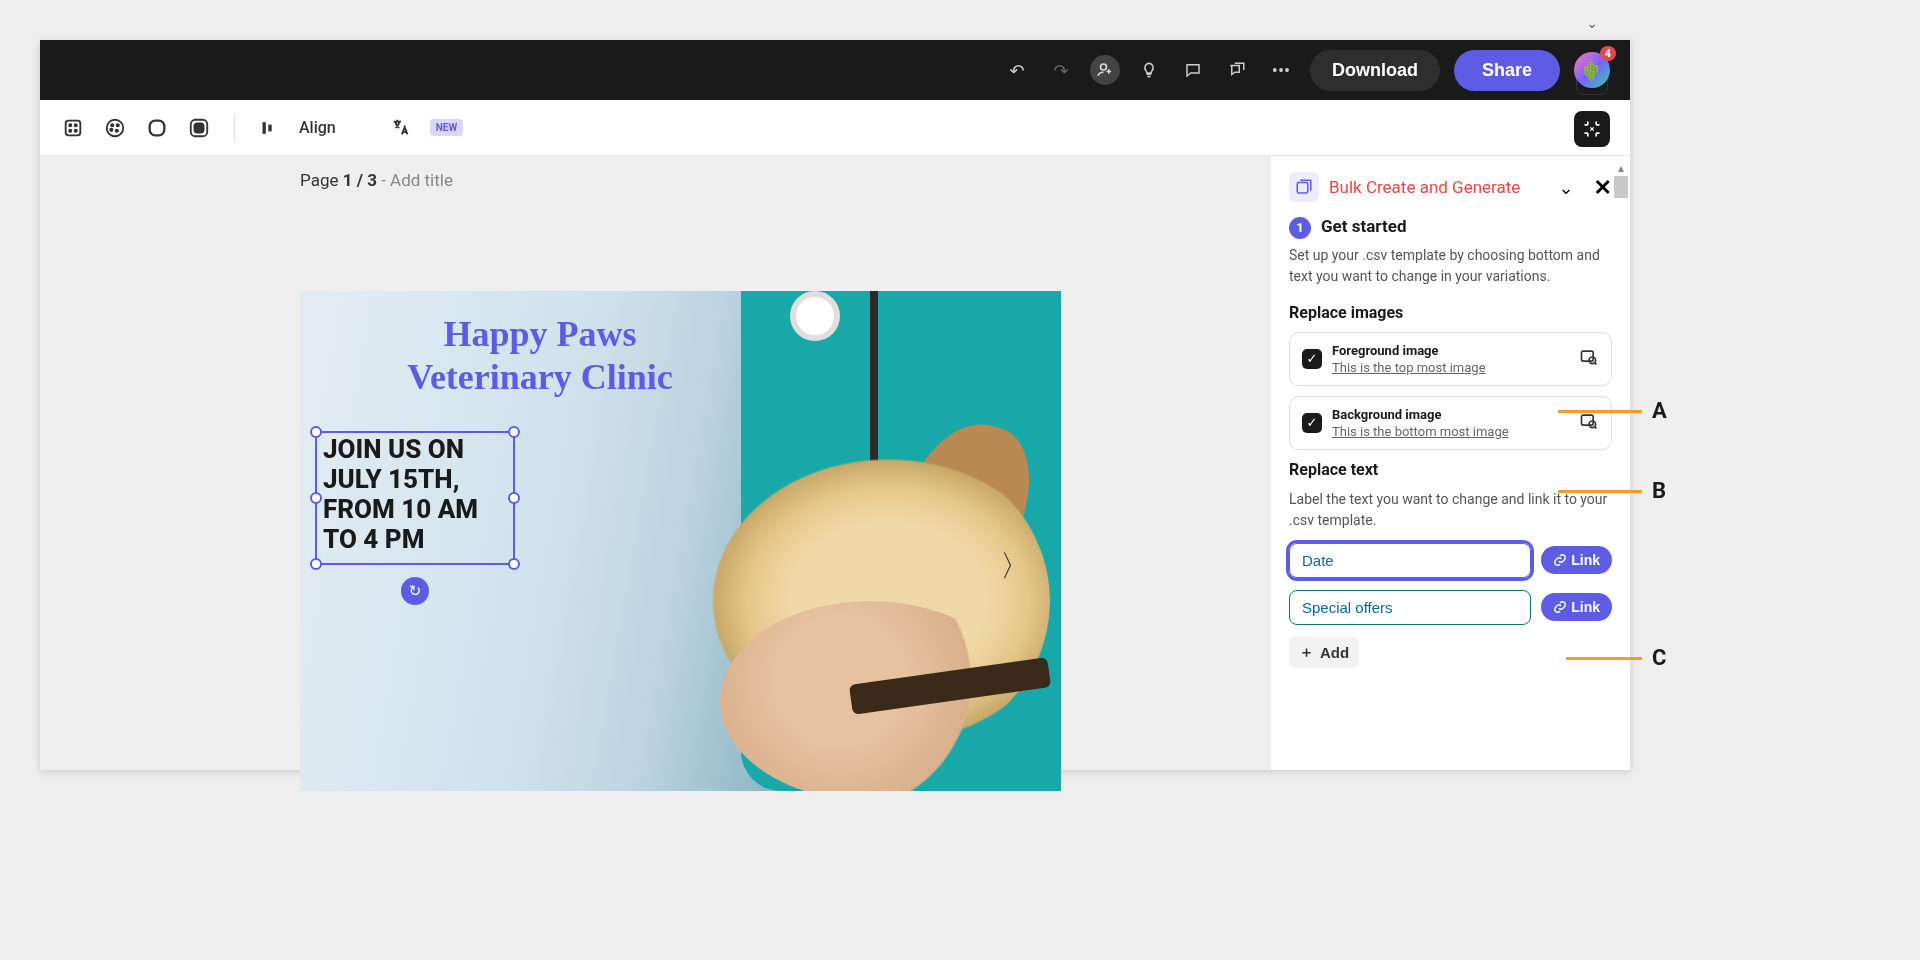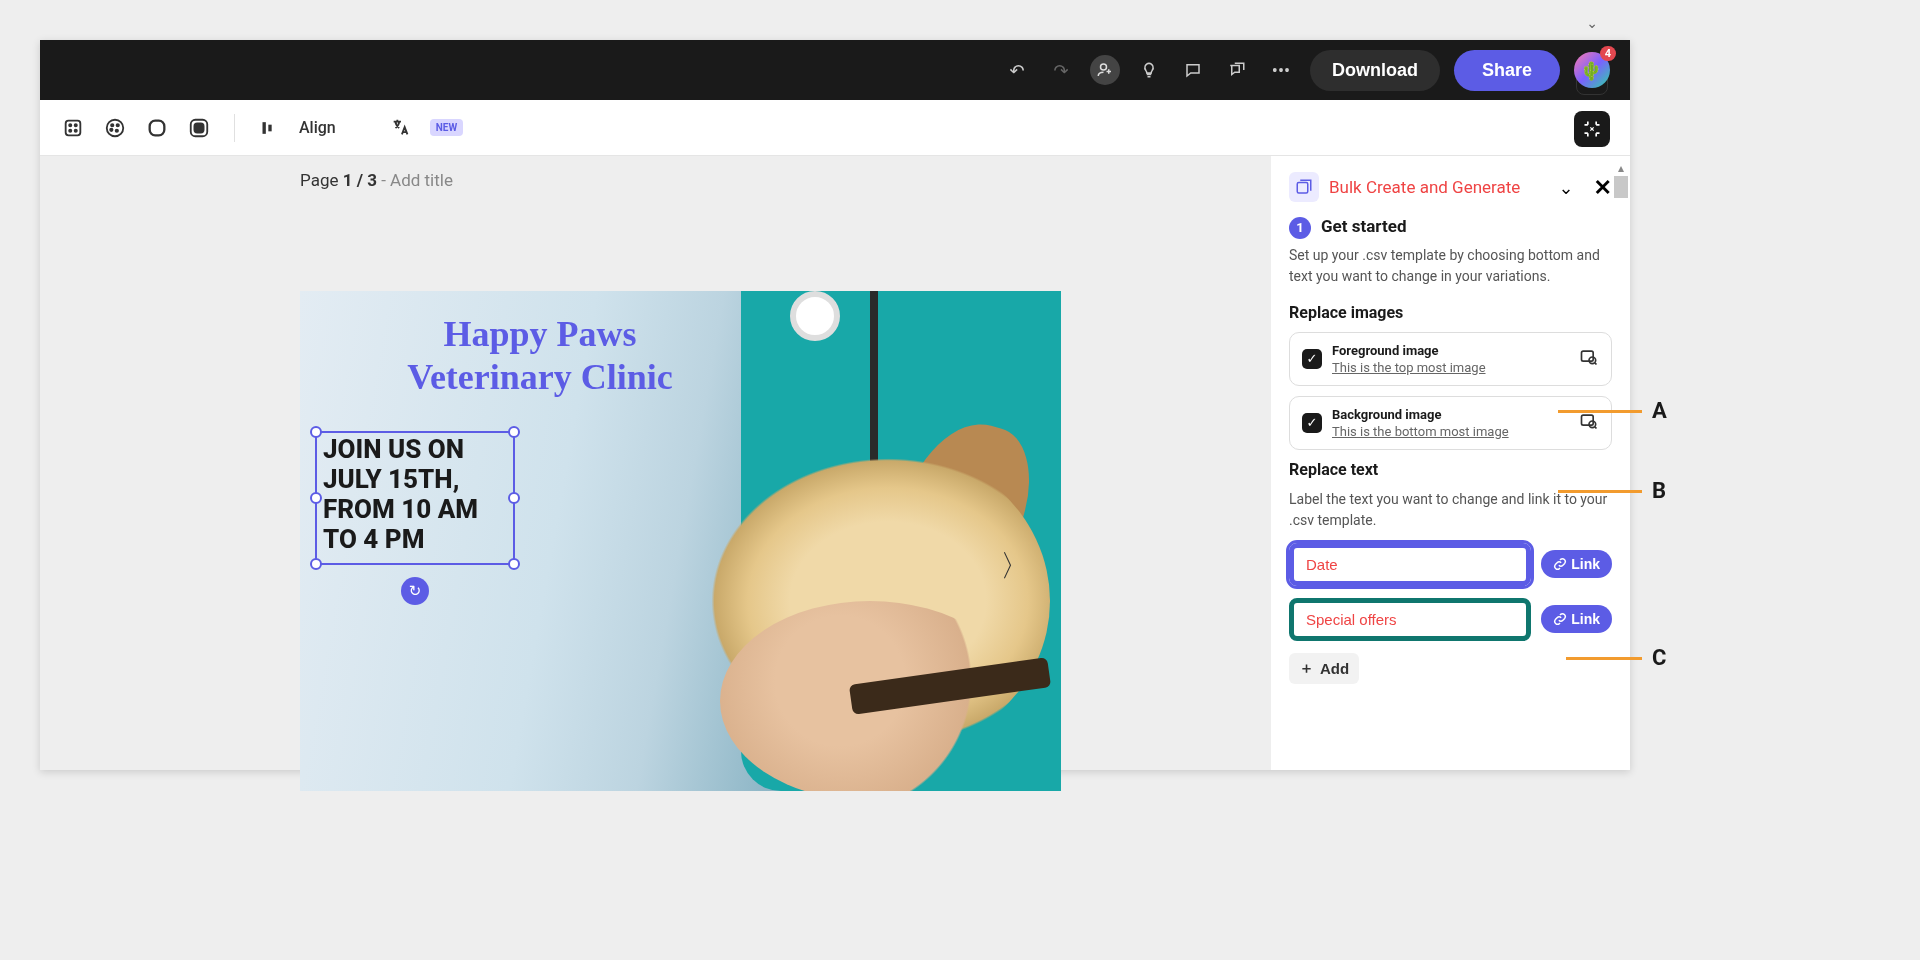--- a/index.html
+++ b/index.html
@@ -85,21 +85,21 @@
   .opt-card { border:1px solid #ddd; border-radius:10px; padding:10px 12px; display:flex; align-items:center; gap:10px; margin-bottom:10px; position:relative;}
   .chk { width:20px; height:20px; border-radius:5px; background:#1a1a1a; color:#fff; display:flex; align-items:center; justify-content:center; font-size:13px;}
   .opt-main { flex:1; }
   .opt-title { font-size:13px; font-weight:700; color:#1a1a1a;}
   .opt-sub { font-size:13px; color:#666; margin-top:2px;text-decoration:underline;}
   .inspect-ico { font-size:18px; color:#333; cursor:pointer;}
   
   .sect-desc { font-size:14px; color:#555; line-height:1.5; margin-bottom:12px;}
   
   .text-row { display:flex; gap:10px; align-items:center; margin-bottom:12px;}
-  .text-input { flex:1; border:5px solid #0f766e; border-radius:8px; padding:8px 12px; font-size:15px; color:#ef4444;}
+  .text-input { flex:1; border:1px solid #0f766e; border-radius:8px; padding:8px 12px; font-size:15px; color:#0369a1;}
   .text-input.focused { outline:3px solid #5c5ce5; border-color:#5c5ce5;}
   .link-btn { background:#5c5ce5; color:#fff; border:none; border-radius:14px; padding:6px 12px; font-size:14px; font-weight:700; display:flex; align-items:center; gap:4px; cursor:pointer;}
   
   .add-btn { display:flex; align-items:center; gap:6px; background:#f2f2f2; border:none; border-radius:6px; padding:6px 10px; font-size:15px; color:#333; font-weight:600; cursor:pointer;}
   .scrollbar-thumb { position:absolute; right:0; top:2px; width:14px; height:22px; background:#c8c8c8; }
   .scrollbar-arrow { position:absolute; right:1px; width:12px; height:12px; color:#888; font-size:12px; display:flex; align-items:center; justify-content:center;}
   
   
   .callout-line { position:absolute; height:3px; background:#f29b2e; }
   .callout-lbl { position:absolute; font-size:22px; font-weight:700; color:#1a1a1a; }

